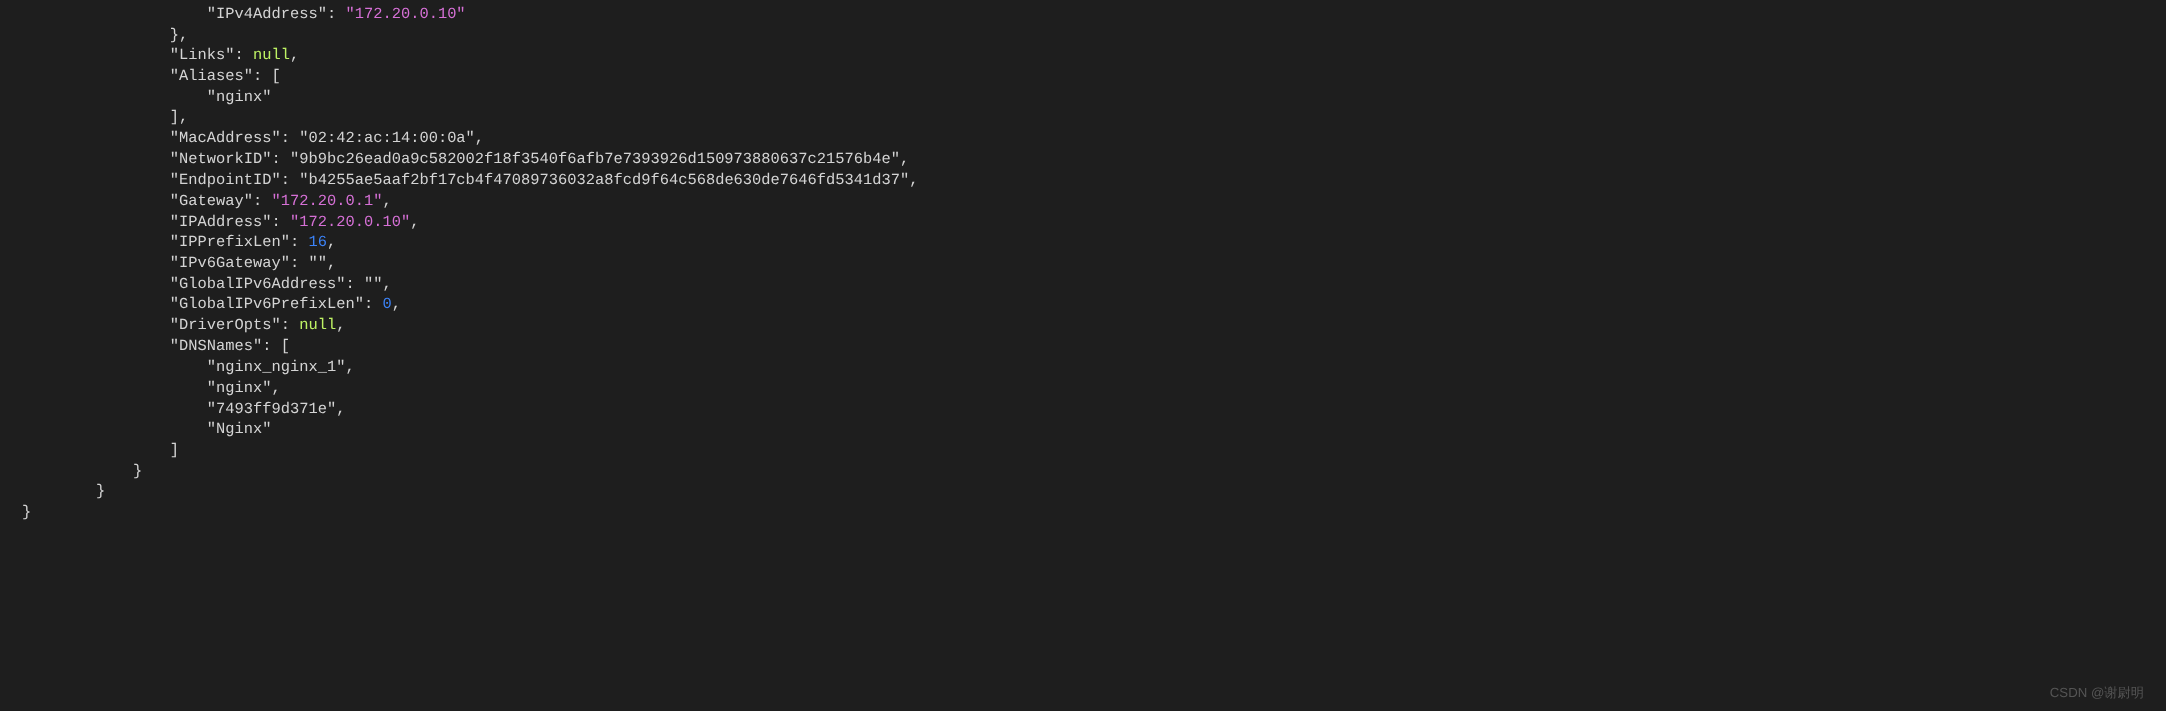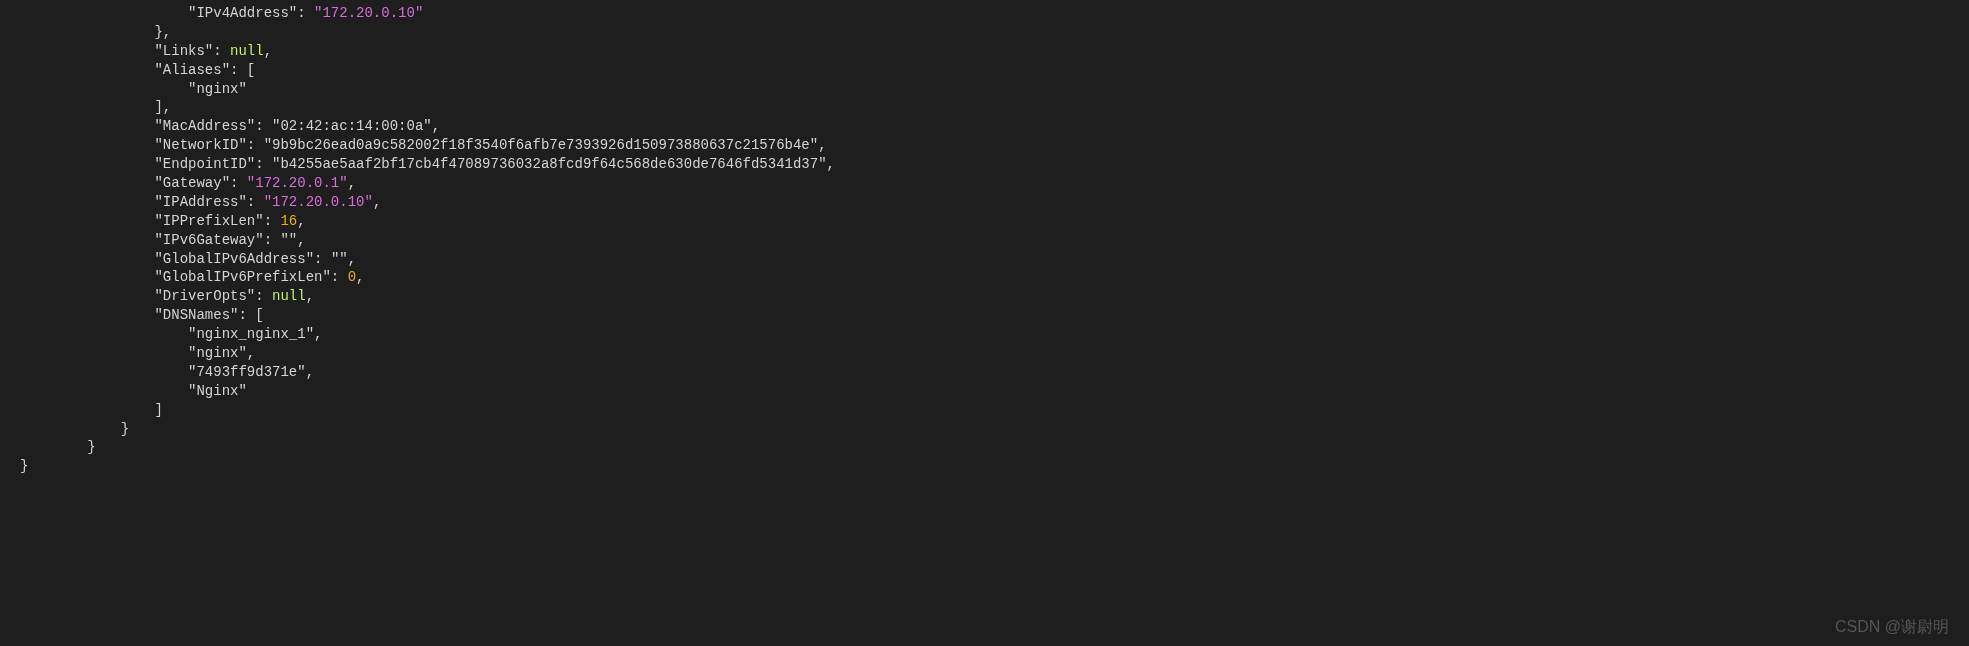--- a/index.html
+++ b/index.html
@@ -32,28 +32,28 @@
     .highlight {
       color: #d670d6;
     }
     .null-val {
       color: #bef264;
     }
     .punct {
       color: #d4d4d4;
     }
     .num {
-      color: #eab308;
+      color: #3b82f6;
     }
     .watermark {
       position: absolute;
       bottom: 8px;
       right: 20px;
       color: #555;
-      font-size: 16px;
+      font-size: 12px;
       font-family: sans-serif;
     }
   </style>
 </head>
 <body>
 
 <div class="code-container"><span><span>                    </span><span class="key">"IPv4Address"</span><span class="punct">: </span><span class="highlight">"172.20.0.10"</span></span>
 <span><span>                </span><span class="punct">},</span></span>
 <span><span>                </span><span class="key">"Links"</span><span class="punct">: </span><span class="null-val">null</span><span class="punct">,</span></span>
 <span><span>                </span><span class="key">"Aliases"</span><span class="punct">: [</span></span>

